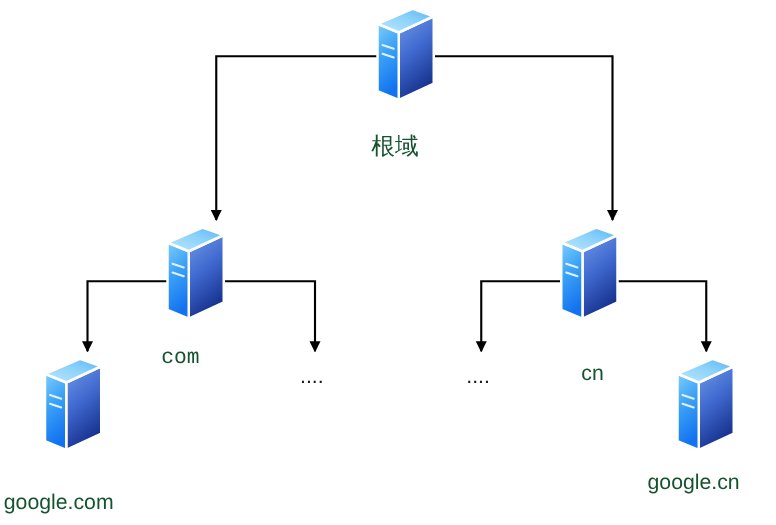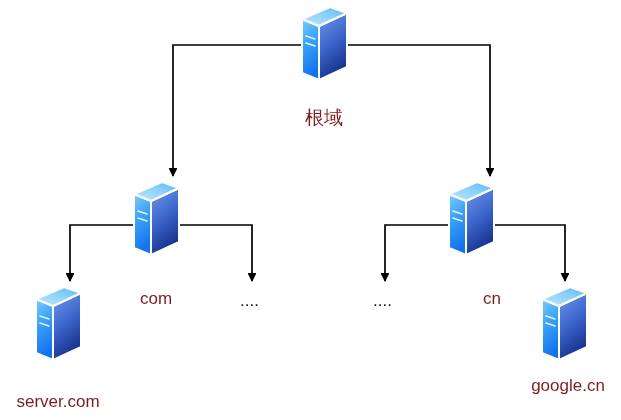--- a/index.html
+++ b/index.html
@@ -30,24 +30,23 @@
     position: absolute;
   }
   .node-icon {
     position: absolute;
     left: 0;
     top: 0;
   }
   .node-label {
     position: absolute;
     white-space: nowrap;
-    color: #7f1d1d;
+    color: #14532d;
     font-size: 17px;
     line-height: 20px;
-    text-align: center;
   }
   .label-cjk {
     font-size: 19px;
   }
   .dots-label {
     position: absolute;
     white-space: nowrap;
     color: #1a1a1a;
     font-size: 17px;
     line-height: 20px;
@@ -103,41 +102,41 @@
       <div class="node-label label-cjk" style="left: 297px; top: 108px; width: 54px;">根域</div>
       <div class="node" style="left: 129px; top: 180px; width: 54px; height: 80px;">
         <svg width="54" height="80" viewBox="0 0 54 80" class="node-icon">
           <path d="M 22 21 L 50 8 L 50 62 L 22 75 Z" fill="url(#gRight)" stroke="#ffffff" stroke-width="2" stroke-linejoin="round"></path>
           <path d="M 5 14 L 22 21 L 22 75 L 5 68 Z" fill="url(#gLeft)" stroke="#ffffff" stroke-width="2" stroke-linejoin="round"></path>
           <path d="M 5 14 L 33 2 L 50 8 L 22 21 Z" fill="url(#gTop)" stroke="#ffffff" stroke-width="2" stroke-linejoin="round"></path>
           <path d="M 9 31 L 18 34" stroke="#e9f6ff" stroke-width="1.6" stroke-linecap="round" opacity="0.95"></path>
           <path d="M 9 38 L 18 41" stroke="#e9f6ff" stroke-width="1.6" stroke-linecap="round" opacity="0.95"></path>
         </svg>
       </div>
-      <div class="node-label" style="left: 129px; top: 289px; width: 54px;">com</div>
+      <div class="node-label" style="left: 129px; top: 277px; width: 54px; font-family: Liberation Mono, monospace;">com</div>
       <div class="node" style="left: 444px; top: 180px; width: 54px; height: 80px;">
         <svg width="54" height="80" viewBox="0 0 54 80" class="node-icon">
           <path d="M 22 21 L 50 8 L 50 62 L 22 75 Z" fill="url(#gRight)" stroke="#ffffff" stroke-width="2" stroke-linejoin="round"></path>
           <path d="M 5 14 L 22 21 L 22 75 L 5 68 Z" fill="url(#gLeft)" stroke="#ffffff" stroke-width="2" stroke-linejoin="round"></path>
           <path d="M 5 14 L 33 2 L 50 8 L 22 21 Z" fill="url(#gTop)" stroke="#ffffff" stroke-width="2" stroke-linejoin="round"></path>
           <path d="M 9 31 L 18 34" stroke="#e9f6ff" stroke-width="1.6" stroke-linecap="round" opacity="0.95"></path>
           <path d="M 9 38 L 18 41" stroke="#e9f6ff" stroke-width="1.6" stroke-linecap="round" opacity="0.95"></path>
         </svg>
       </div>
       <div class="node-label" style="left: 465px; top: 289px; width: 54px;">cn</div>
       <div class="node" style="left: 31px; top: 285px; width: 54px; height: 80px;">
         <svg width="54" height="80" viewBox="0 0 54 80" class="node-icon">
           <path d="M 22 21 L 50 8 L 50 62 L 22 75 Z" fill="url(#gRight)" stroke="#ffffff" stroke-width="2" stroke-linejoin="round"></path>
           <path d="M 5 14 L 22 21 L 22 75 L 5 68 Z" fill="url(#gLeft)" stroke="#ffffff" stroke-width="2" stroke-linejoin="round"></path>
           <path d="M 5 14 L 33 2 L 50 8 L 22 21 Z" fill="url(#gTop)" stroke="#ffffff" stroke-width="2" stroke-linejoin="round"></path>
           <path d="M 9 31 L 18 34" stroke="#e9f6ff" stroke-width="1.6" stroke-linecap="round" opacity="0.95"></path>
           <path d="M 9 38 L 18 41" stroke="#e9f6ff" stroke-width="1.6" stroke-linecap="round" opacity="0.95"></path>
         </svg>
       </div>
-      <div class="node-label" style="left: 3px; top: 392px; width: 110px;">server.com</div>
+      <div class="node-label" style="left: 3px; top: 392px; width: 110px;">google.com</div>
       <div class="node" style="left: 537px; top: 285px; width: 54px; height: 80px;">
         <svg width="54" height="80" viewBox="0 0 54 80" class="node-icon">
           <path d="M 22 21 L 50 8 L 50 62 L 22 75 Z" fill="url(#gRight)" stroke="#ffffff" stroke-width="2" stroke-linejoin="round"></path>
           <path d="M 5 14 L 22 21 L 22 75 L 5 68 Z" fill="url(#gLeft)" stroke="#ffffff" stroke-width="2" stroke-linejoin="round"></path>
           <path d="M 5 14 L 33 2 L 50 8 L 22 21 Z" fill="url(#gTop)" stroke="#ffffff" stroke-width="2" stroke-linejoin="round"></path>
           <path d="M 9 31 L 18 34" stroke="#e9f6ff" stroke-width="1.6" stroke-linecap="round" opacity="0.95"></path>
           <path d="M 9 38 L 18 41" stroke="#e9f6ff" stroke-width="1.6" stroke-linecap="round" opacity="0.95"></path>
         </svg>
       </div>
       <div class="node-label" style="left: 518px; top: 376px; width: 100px;">google.cn</div>

